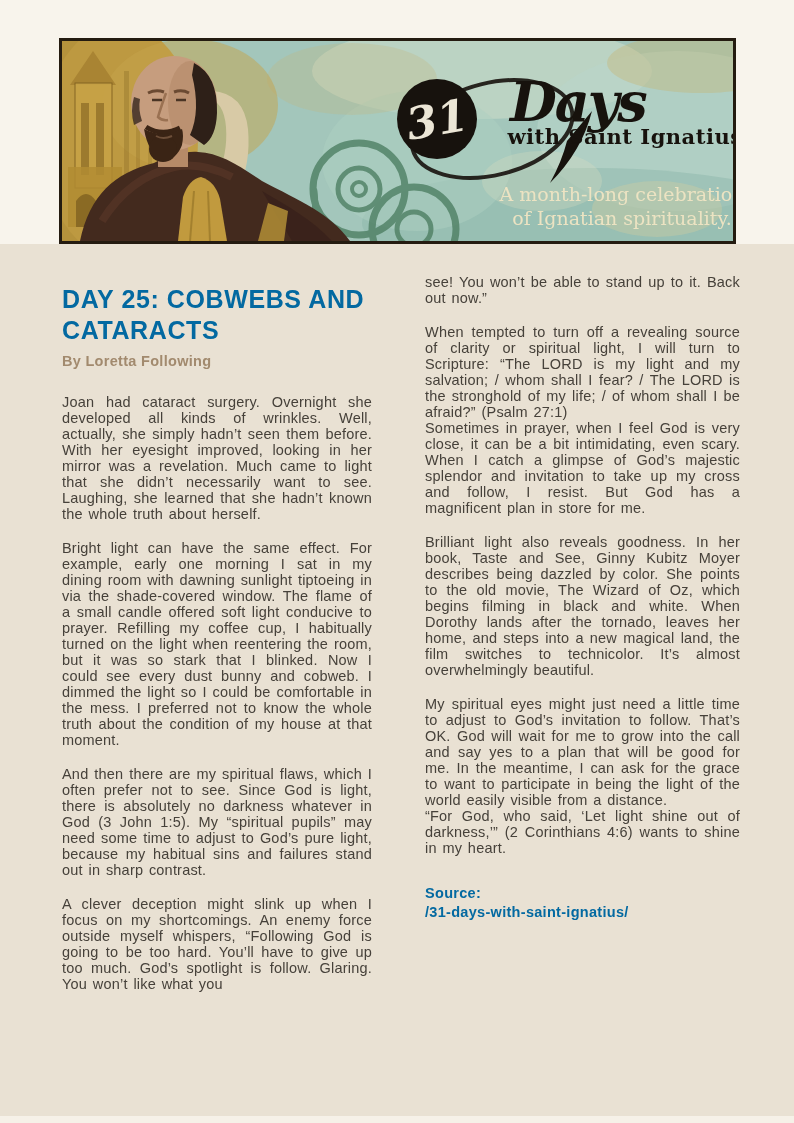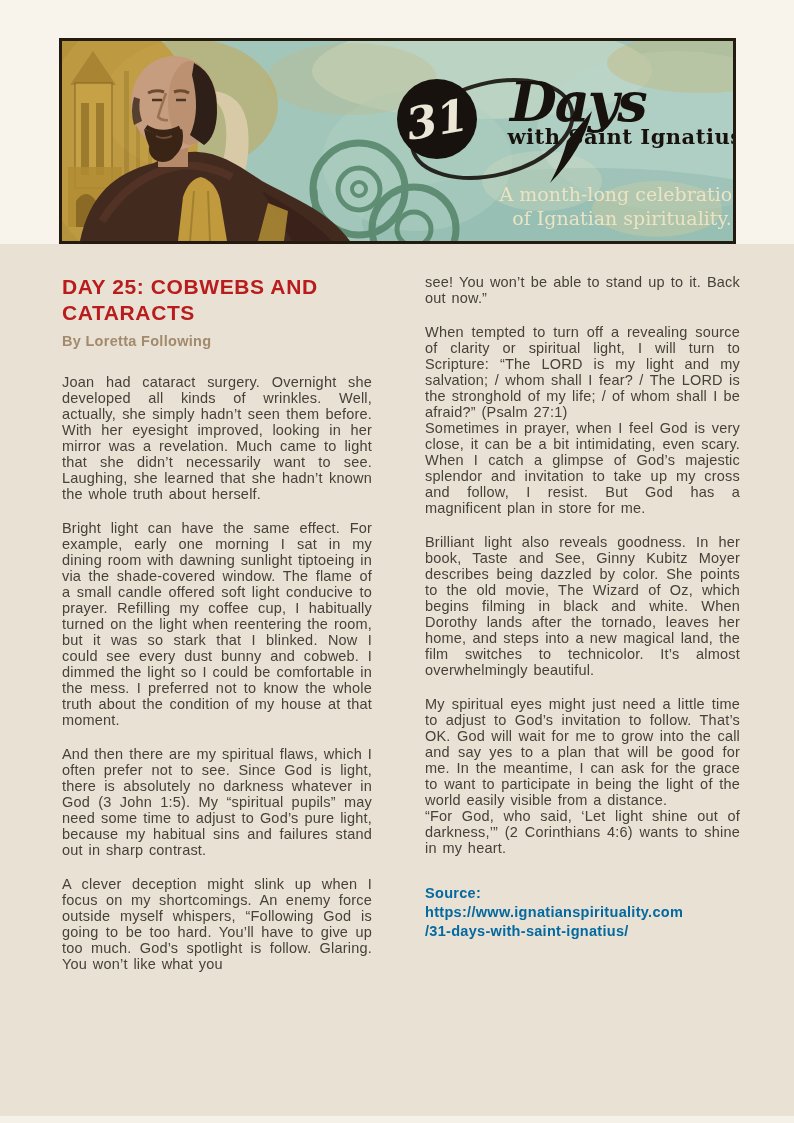--- a/index.html
+++ b/index.html
@@ -33,26 +33,27 @@
     height: 7px;
     background: #f6f1e8;
   }
   .content {
     padding: 30px 0 0 62px;
   }
   .columns { display: flex; gap: 53px; }
   .col-left  { width: 310px; }
   .col-right { width: 315px; }
   .title {
-    font-size: 21px;
+    font-size: 25px;
     font-weight: bold;
     letter-spacing: 0.6px;
     line-height: 1.24;
-    color: #b91c1c;
+    color: #0369a1;
     margin-bottom: 7px;
+    margin-top: 10px;
   }
   .byline {
     font-size: 14.5px;
     font-weight: bold;
     letter-spacing: 0.3px;
     color: #a28a6e;
     margin-bottom: 25px;
   }
   p.body-text {
     font-size: 14.5px;
@@ -184,21 +185,20 @@
       <div class="col-right">
         <p class="body-text">see! You won’t be able to stand up to it. Back out now.”</p>
         <p class="body-text">When tempted to turn off a revealing source of clarity or spiritual light, I will turn to Scripture: “The LORD is my light and my salvation; / whom shall I fear? / The LORD is the stronghold of my life; / of whom shall I be afraid?” (Psalm 27:1)
 Sometimes in prayer, when I feel God is very close, it can be a bit intimidating, even scary. When I catch a glimpse of God’s majestic splendor and invitation to take up my cross and follow, I resist. But God has a magnificent plan in store for me.</p>
         <p class="body-text">Brilliant light also reveals goodness. In her book, Taste and See, Ginny Kubitz Moyer describes being dazzled by color. She points to the old movie, The Wizard of Oz, which begins filming in black and white. When Dorothy lands after the tornado, leaves her home, and steps into a new magical land, the film switches to technicolor. It’s almost overwhelmingly beautiful.</p>
         <p class="body-text">My spiritual eyes might just need a little time to adjust to God’s invitation to follow. That’s OK. God will wait for me to grow into the call and say yes to a plan that will be good for me. In the meantime, I can ask for the grace to want to participate in being the light of the world easily visible from a distance.
 “For God, who said, ‘Let light shine out of darkness,’” (2 Corinthians 4:6) wants to shine in my heart.</p>
 
         <div class="source">
           <div>Source:</div>
-          <div class="url">https://www.ignatianspirituality.com</div>
           <div class="url">/31-days-with-saint-ignatius/</div>
         </div>
       </div>
 
     </div>
   </div>
 
   <div class="bottom-strip"></div>
 </div>
 

